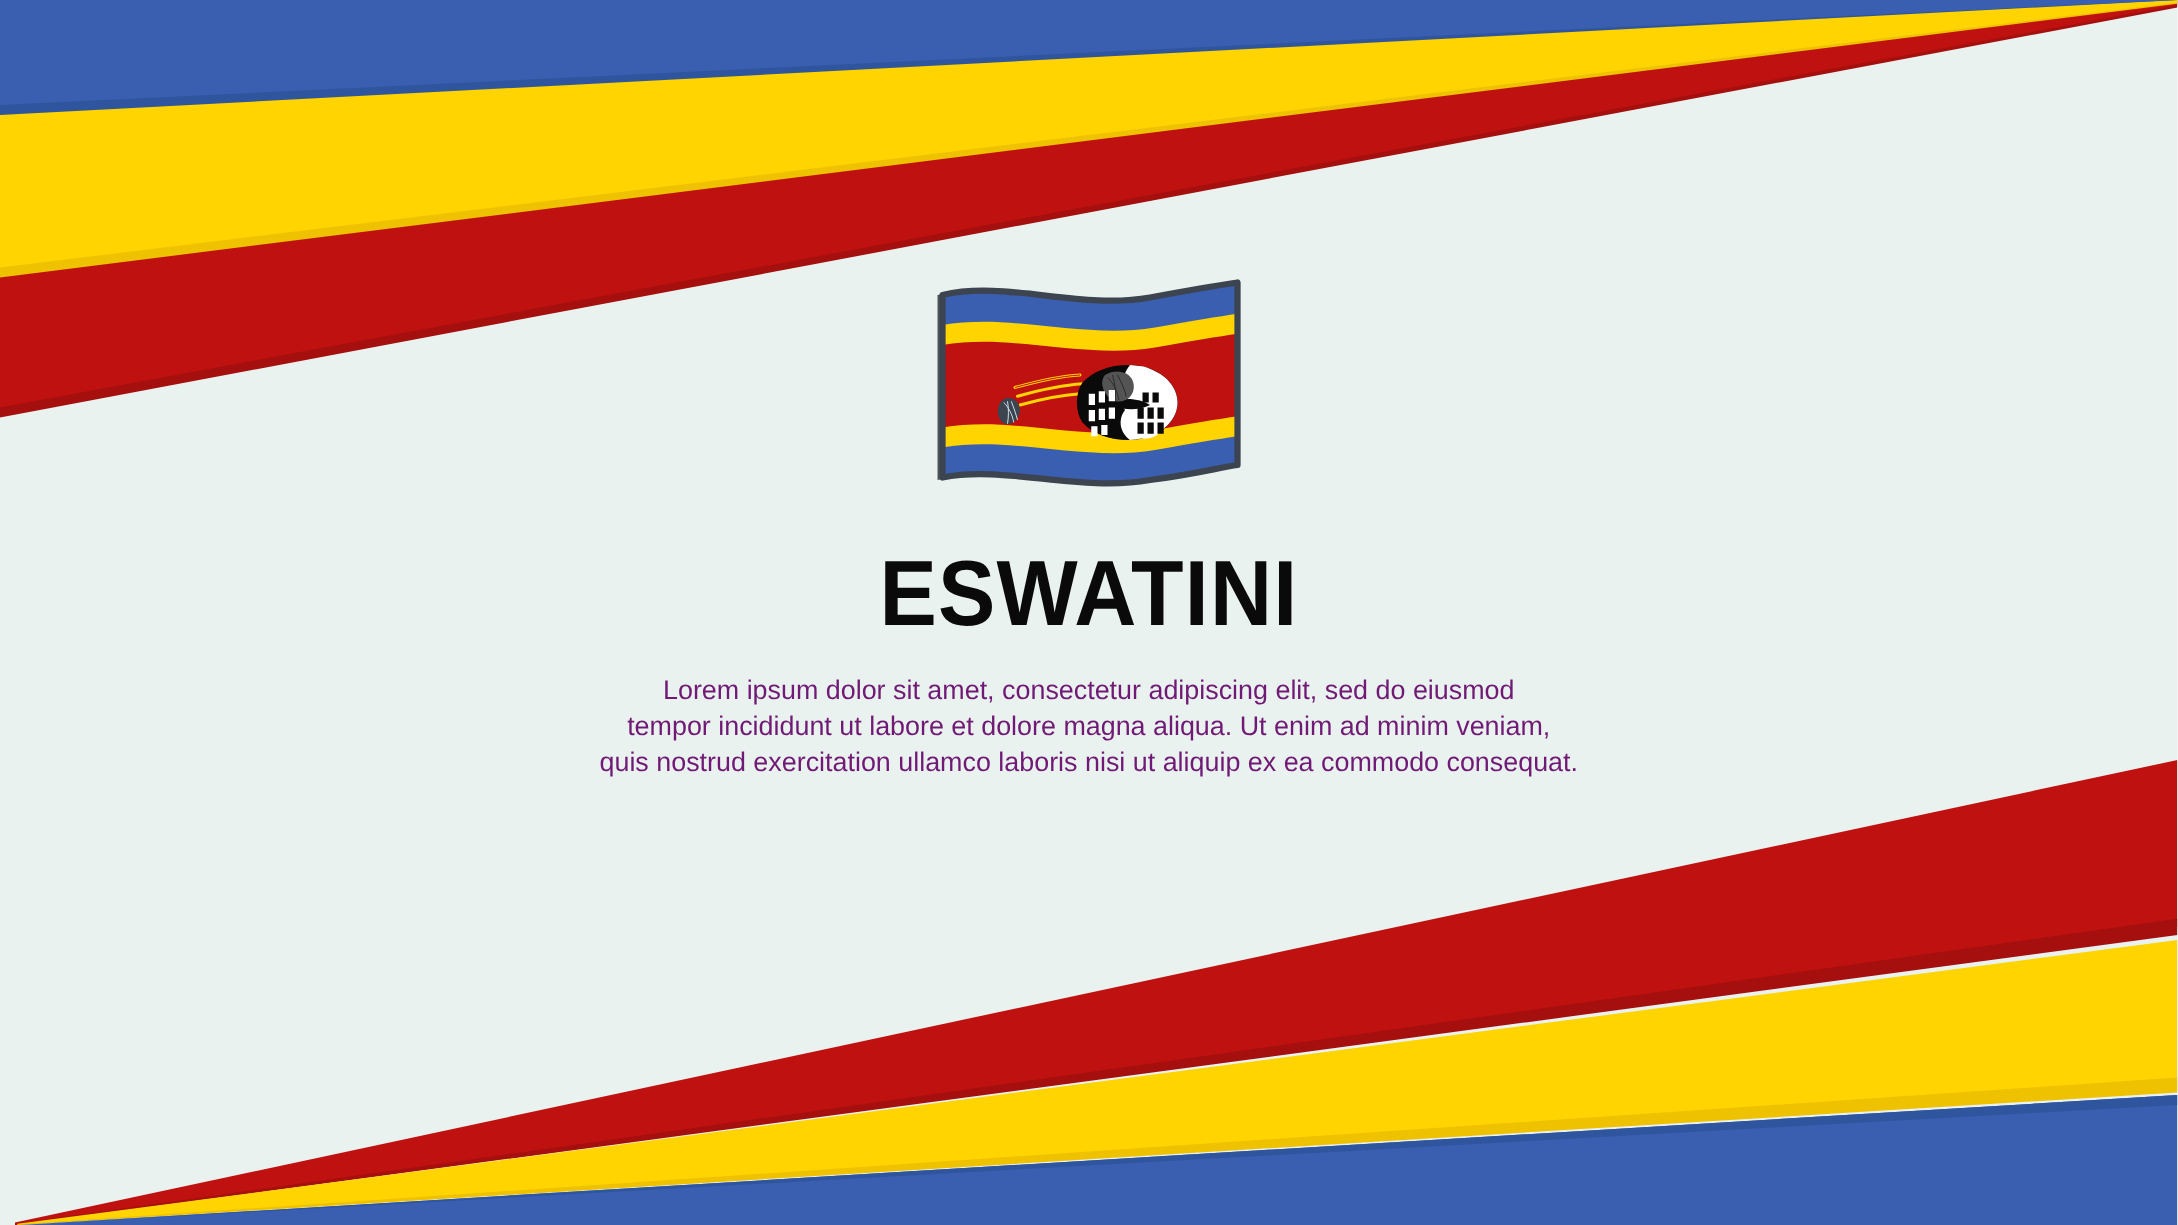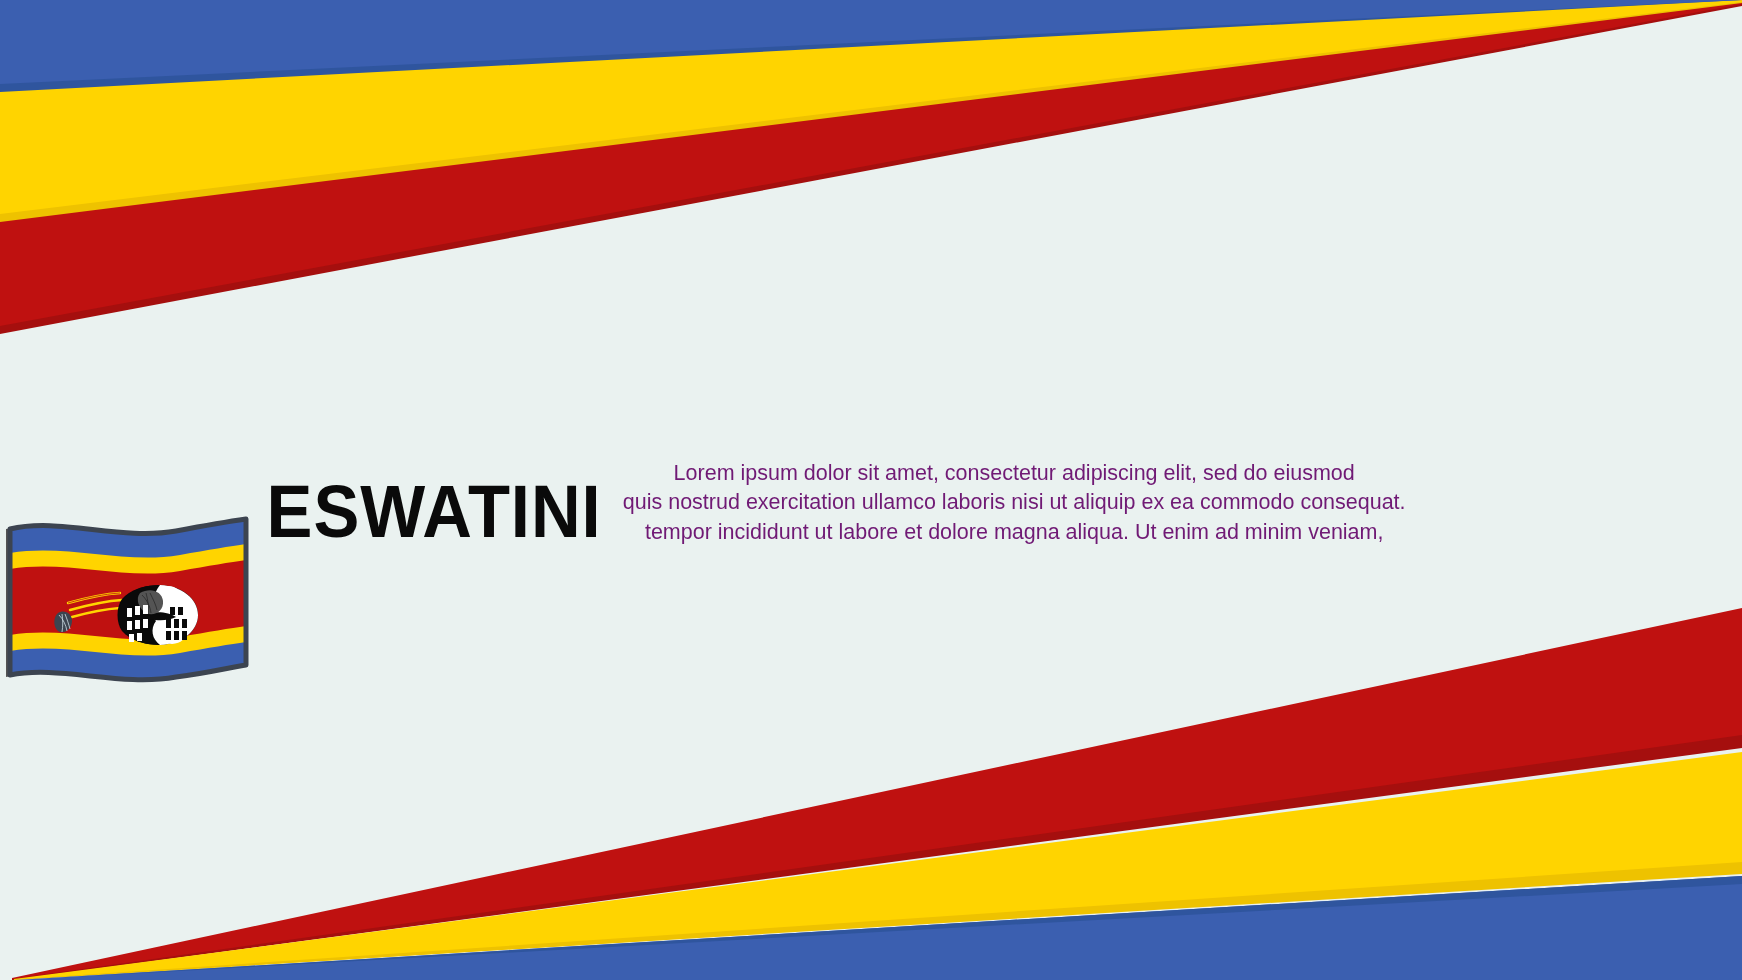--- a/index.html
+++ b/index.html
@@ -10,21 +10,21 @@
   }
   #stage{
     position:relative;
     width:1742px;height:980px;
     background:#eaf2f0;
     overflow:hidden;
   }
   #bg-svg{position:absolute;left:0;top:0;width:1742px;height:980px;display:block;}
   #content{
     position:absolute;left:0;top:0;width:1742px;height:980px;
-    display:flex;flex-direction:row;align-items:center;
+    display:flex;flex-direction:column;align-items:center;
     justify-content:flex-start;
   }
   #flag-wrap{margin-top:222px;width:254px;height:172px;}
   #flag-svg{display:block;width:254px;height:172px;}
   #title{
     margin-top:44px;
     font-size:74px;
     font-weight:bold;
     letter-spacing:1px;
     color:#0a0a0a;
@@ -163,18 +163,18 @@
 
         <path d="M10,14 C60,2 120,26 176,16 C208,10 232,6 246,4
                  L246,150 C232,152 208,158 176,162 C120,172 60,150 10,160 Z" fill="none" stroke="#3c4450" stroke-width="5" stroke-linejoin="round"></path>
       </svg>
     </div>
 
     <div id="title">ESWATINI</div>
 
     <div id="subtitle">
       <span class="ln">Lorem ipsum dolor sit amet, consectetur adipiscing elit, sed do eiusmod</span>
+      <span class="ln">tempor incididunt ut labore et dolore magna aliqua. Ut enim ad minim veniam,</span>
       <span class="ln">quis nostrud exercitation ullamco laboris nisi ut aliquip ex ea commodo consequat.</span>
-      <span class="ln">tempor incididunt ut labore et dolore magna aliqua. Ut enim ad minim veniam,</span>
     </div>
 
   </div>
 </div>
 
 </body></html>

